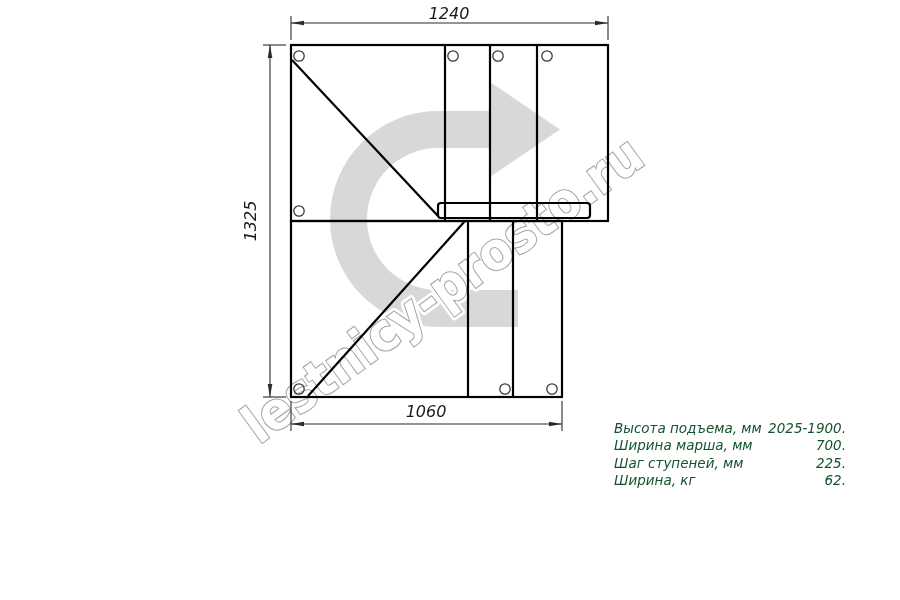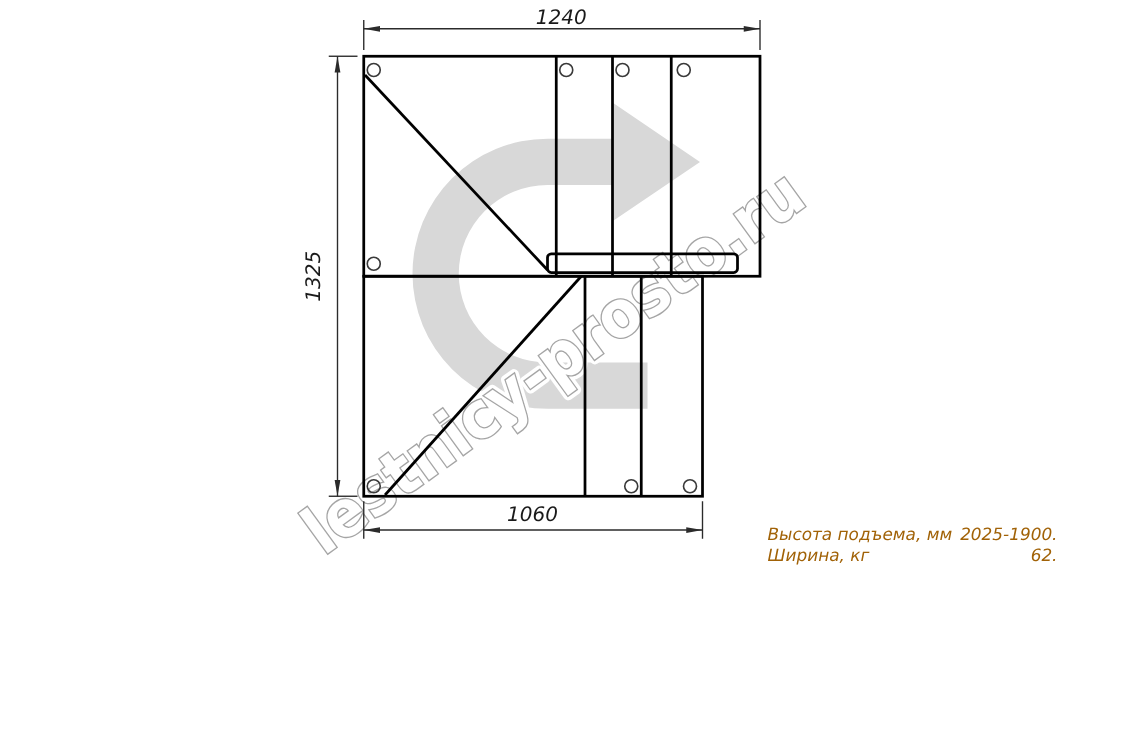--- a/index.html
+++ b/index.html
@@ -15,21 +15,21 @@
     font-size:16px;
     fill:#1a1a1a;
   }
   .spec-table{
     position:absolute;
     left:614px;top:420px;width:232px;
     font-family:"DejaVu Sans", sans-serif;
     font-style:italic;
     font-size:13.5px;
     line-height:17.4px;
-    color:#a16207;
+    color:#14532d;
   }
   .spec-row{display:flex;justify-content:space-between;align-items:baseline;}
   .spec-label{white-space:nowrap;}
   .spec-value{white-space:nowrap;text-align:right;}
   .wm{
     font-family:"DejaVu Sans", sans-serif;
     font-weight:bold;
     font-size:52px;
   }
 </style>
@@ -102,16 +102,24 @@
     <circle cx="552" cy="389" r="5.2"></circle>
   </g>
 </svg>
 
 <div class="spec-table">
   <div class="spec-row">
     <span class="spec-label">Высота подъема, мм</span>
     <span class="spec-value">2025-1900.</span>
   </div>
   <div class="spec-row">
+    <span class="spec-label">Ширина марша, мм</span>
+    <span class="spec-value">700.</span>
+  </div>
+  <div class="spec-row">
+    <span class="spec-label">Шаг ступеней, мм</span>
+    <span class="spec-value">225.</span>
+  </div>
+  <div class="spec-row">
     <span class="spec-label">Ширина, кг</span>
     <span class="spec-value">62.</span>
   </div>
 </div>
 
 </body></html>

